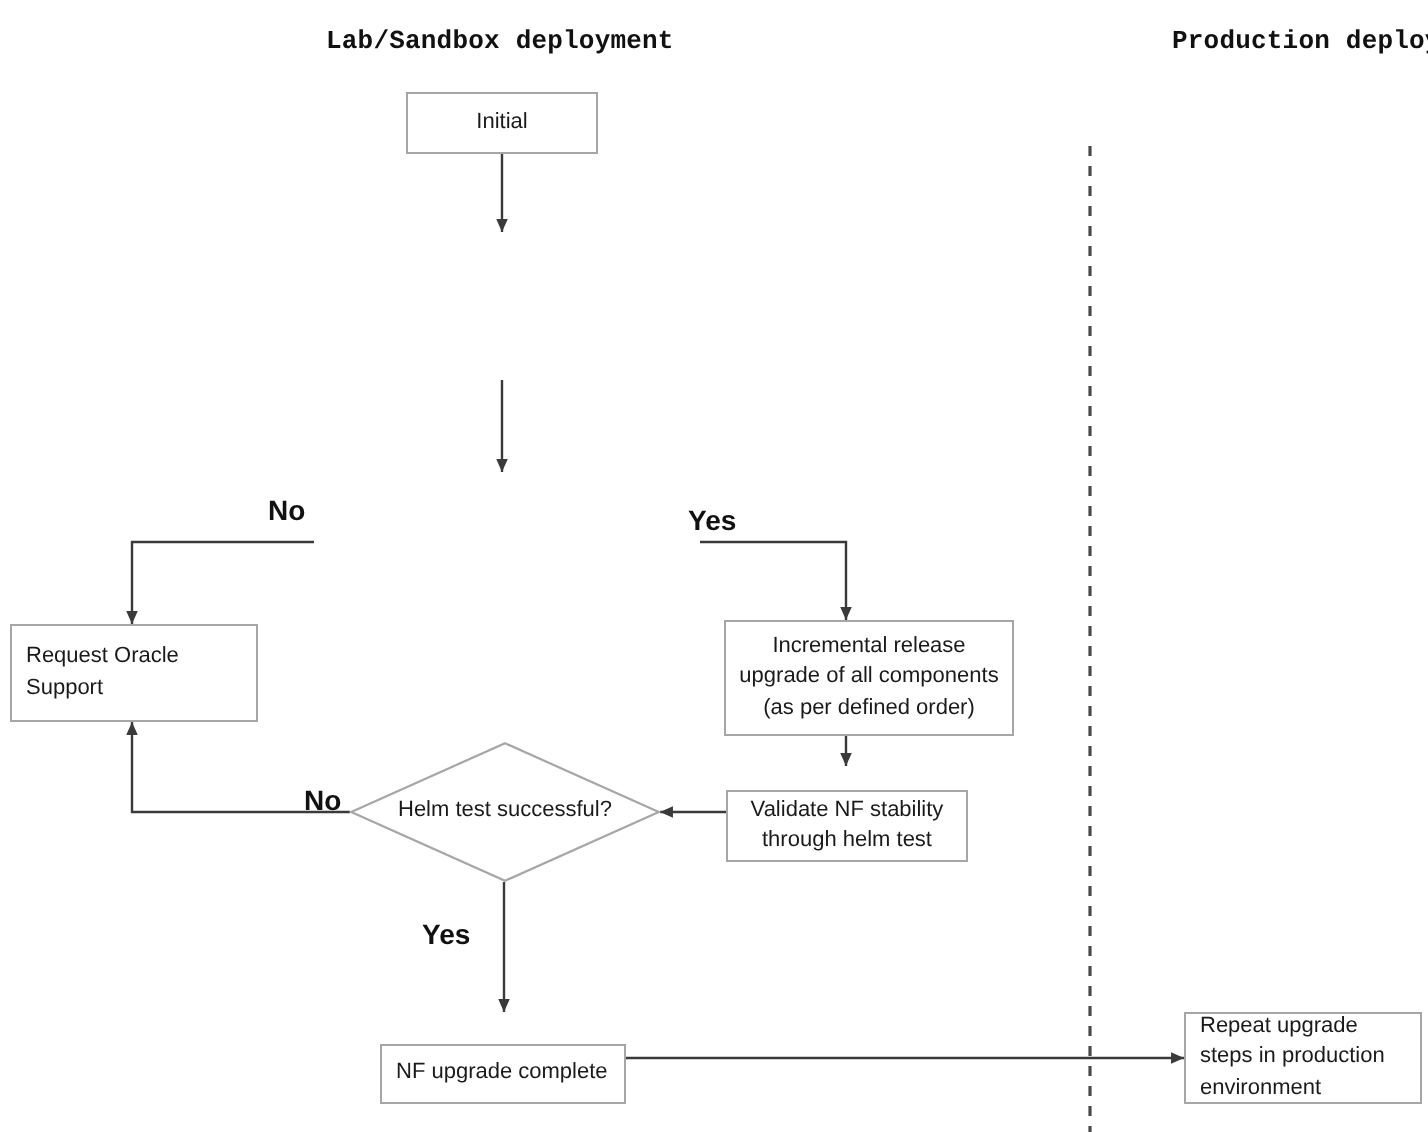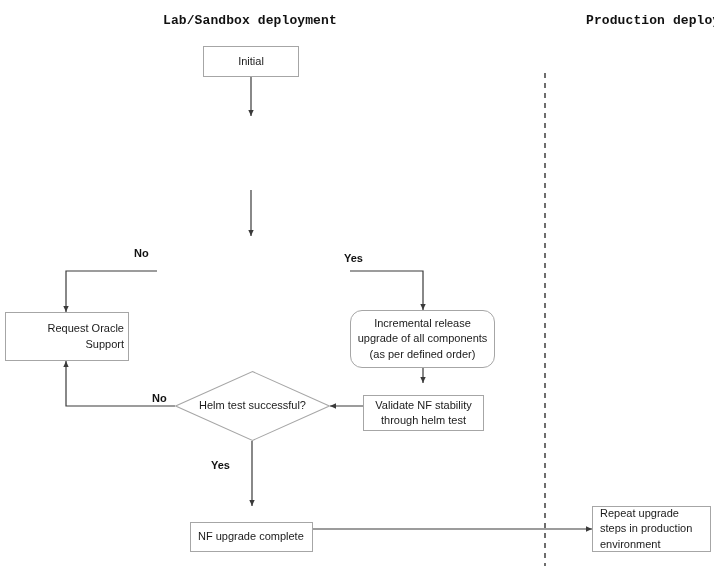--- a/index.html
+++ b/index.html
@@ -65,21 +65,21 @@
     display: flex;
     align-items: center;
     justify-content: center;
     text-align: center;
     font-size: 11px;
     line-height: 1.38;
     color: #1a1a1a;
   }
   .edge-label {
     position: absolute;
-    font-size: 11px;
+    font-size: 14px;
     font-weight: bold;
     color: #111111;
     white-space: nowrap;
   }
   #wires {
     position: absolute;
     left: 0;
     top: 0;
     width: 714px;
     height: 566px;
@@ -131,23 +131,23 @@
 
     <path class="wire" marker-end="url(#ah)" d="M 252 441 L 252 506"></path>
 
     <path class="wire" marker-end="url(#ah)" d="M 313 529 L 592 529"></path>
   </svg>
 
   <div class="node" style="left:203px; top:46px; width:96px; height:31px;">Initial</div>
 
 
 
-  <div class="node align-left" style="left:5px; top:312px; width:124px; height:49px;text-align:right;">Request Oracle Support</div>
+  <div class="node align-left" style="left:5px; top:312px; width:124px; height:49px;">Request Oracle Support</div>
 
-  <div class="node" style="left:350px; top:310px; width:145px; height:58px;border-radius:12px;">Incremental release upgrade of all components (as per defined order)</div>
+  <div class="node" style="left:362px; top:310px; width:145px; height:58px;">Incremental release upgrade of all components (as per defined order)</div>
 
   <div class="node" style="left:363px; top:395px; width:121px; height:36px;">Validate NF stability through helm test</div>
 
   <div class="diamond-wrap" style="left:175px; top:371px; width:155px; height:70px;">
     <svg width="155" height="70" viewBox="0 0 155 70">
       <polygon points="77.5,0.6 154.4,35 77.5,69.4 0.6,35" fill="#ffffff" stroke="#a6a6a6" stroke-width="1.1"></polygon>
     </svg>
     <div class="diamond-label">Helm test successful?</div>
   </div>
 

